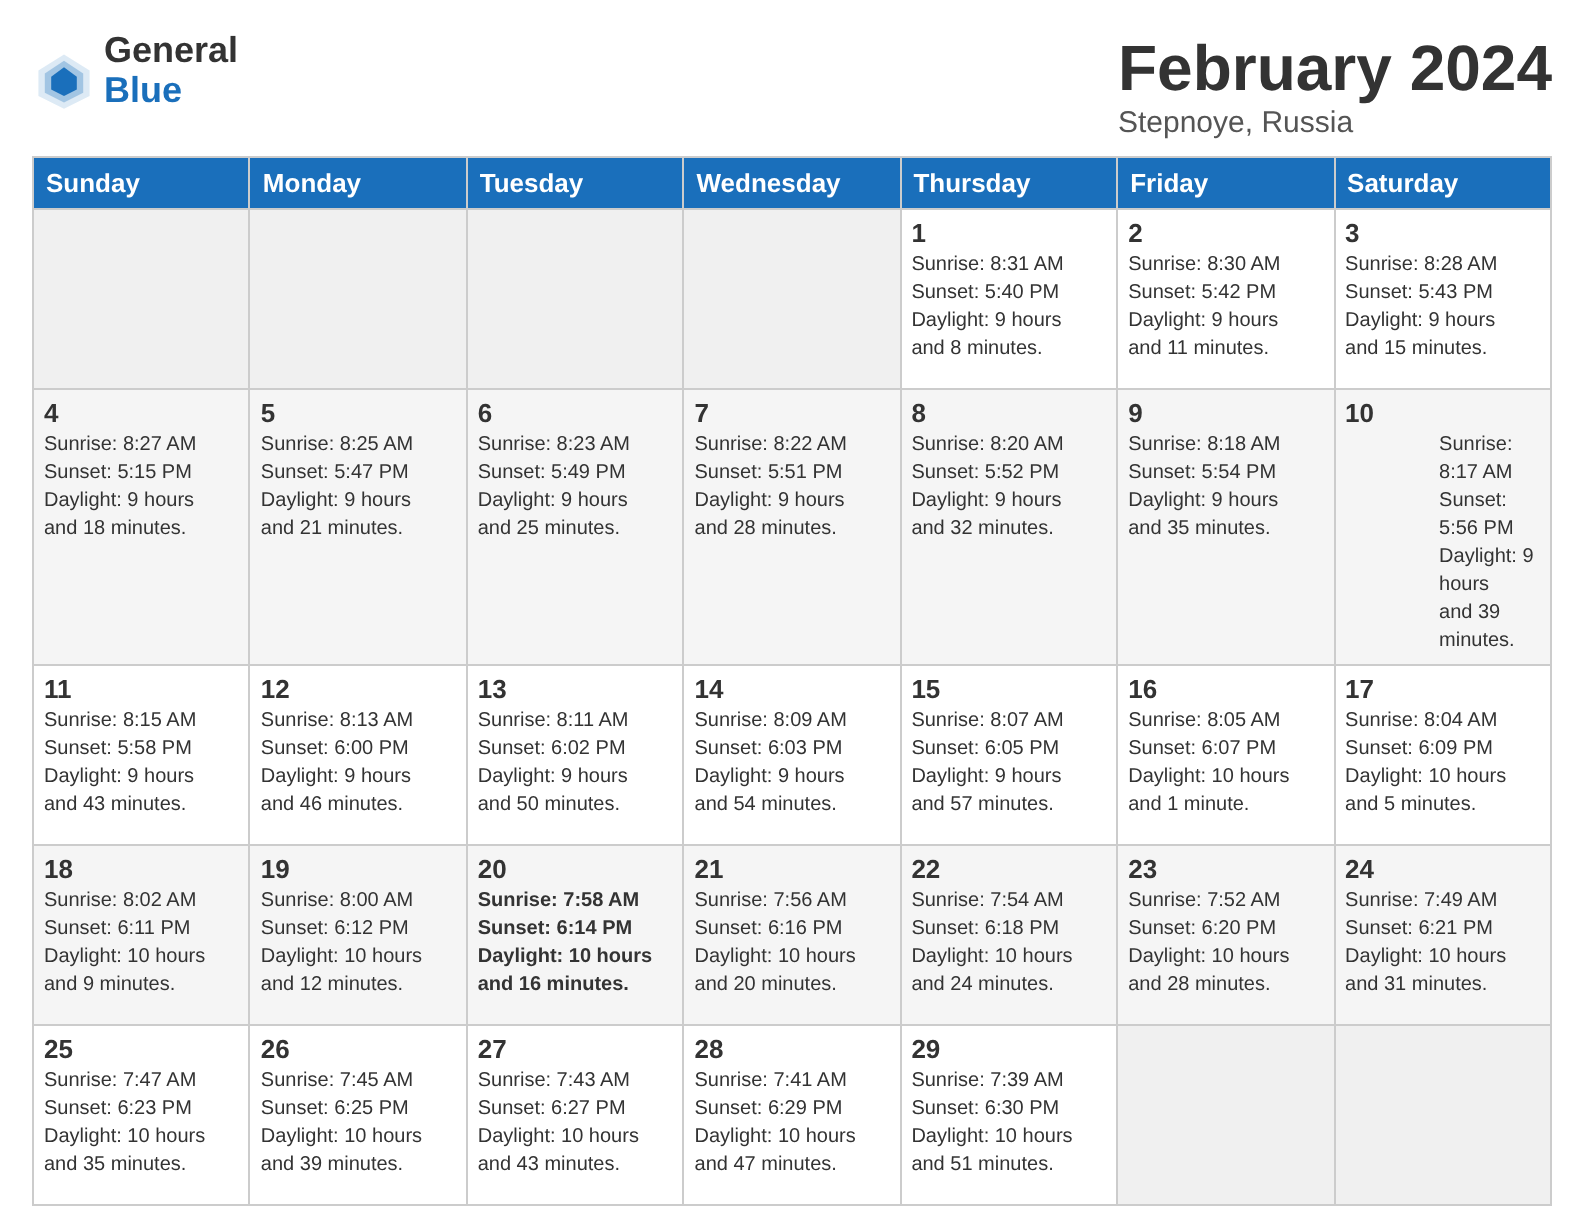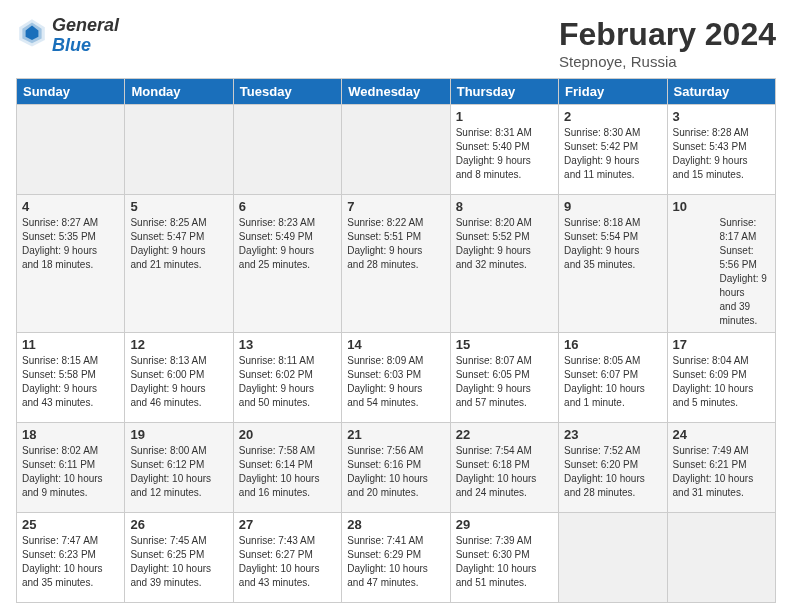--- a/index.html
+++ b/index.html
@@ -11,23 +11,22 @@
       padding: 16px;
     }
     .header {
       display: flex;
       justify-content: space-between;
       align-items: flex-start;
       margin-bottom: 8px;
     }
     .logo {
       display: flex;
-      align-items: flex-start;
+      align-items: flex-end;
       gap: 4px;
-      font-style: italic;
     }
     .logo-text {
       font-size: 18px;
       font-weight: bold;
       line-height: 1.1;
     }
     .logo-text span.general { color: #333; }
     .logo-text span.blue { color: #1a6fbb; }
     .logo-icon {
       width: 32px;
@@ -145,21 +144,21 @@
           <div class="day-info" style="white-space: pre-line;">Sunrise: 8:28 AM
 Sunset: 5:43 PM
 Daylight: 9 hours
 and 15 minutes.</div>
         </td>
       </tr>
       <tr>
         <td>
           <span class="day-num">4</span>
           <div class="day-info" style="white-space: pre-line;">Sunrise: 8:27 AM
-Sunset: 5:35 PM
+Sunset: 5:15 PM
 Daylight: 9 hours
 and 18 minutes.</div>
         </td>
         <td>
           <span class="day-num">5</span>
           <div class="day-info" style="white-space: pre-line;">Sunrise: 8:25 AM
 Sunset: 5:47 PM
 Daylight: 9 hours
 and 21 minutes.</div>
         </td>
@@ -260,21 +259,21 @@
         </td>
         <td>
           <span class="day-num">19</span>
           <div class="day-info" style="white-space: pre-line;">Sunrise: 8:00 AM
 Sunset: 6:12 PM
 Daylight: 10 hours
 and 12 minutes.</div>
         </td>
         <td>
           <span class="day-num">20</span>
-          <div class="day-info" style="white-space: pre-line;">Sunrise: 7:58 AM
+          <div class="day-info" style="white-space: pre-line; font-weight: bold;">Sunrise: 7:58 AM
 Sunset: 6:14 PM
 Daylight: 10 hours
 and 16 minutes.</div>
         </td>
         <td>
           <span class="day-num">21</span>
           <div class="day-info" style="white-space: pre-line;">Sunrise: 7:56 AM
 Sunset: 6:16 PM
 Daylight: 10 hours
 and 20 minutes.</div>

